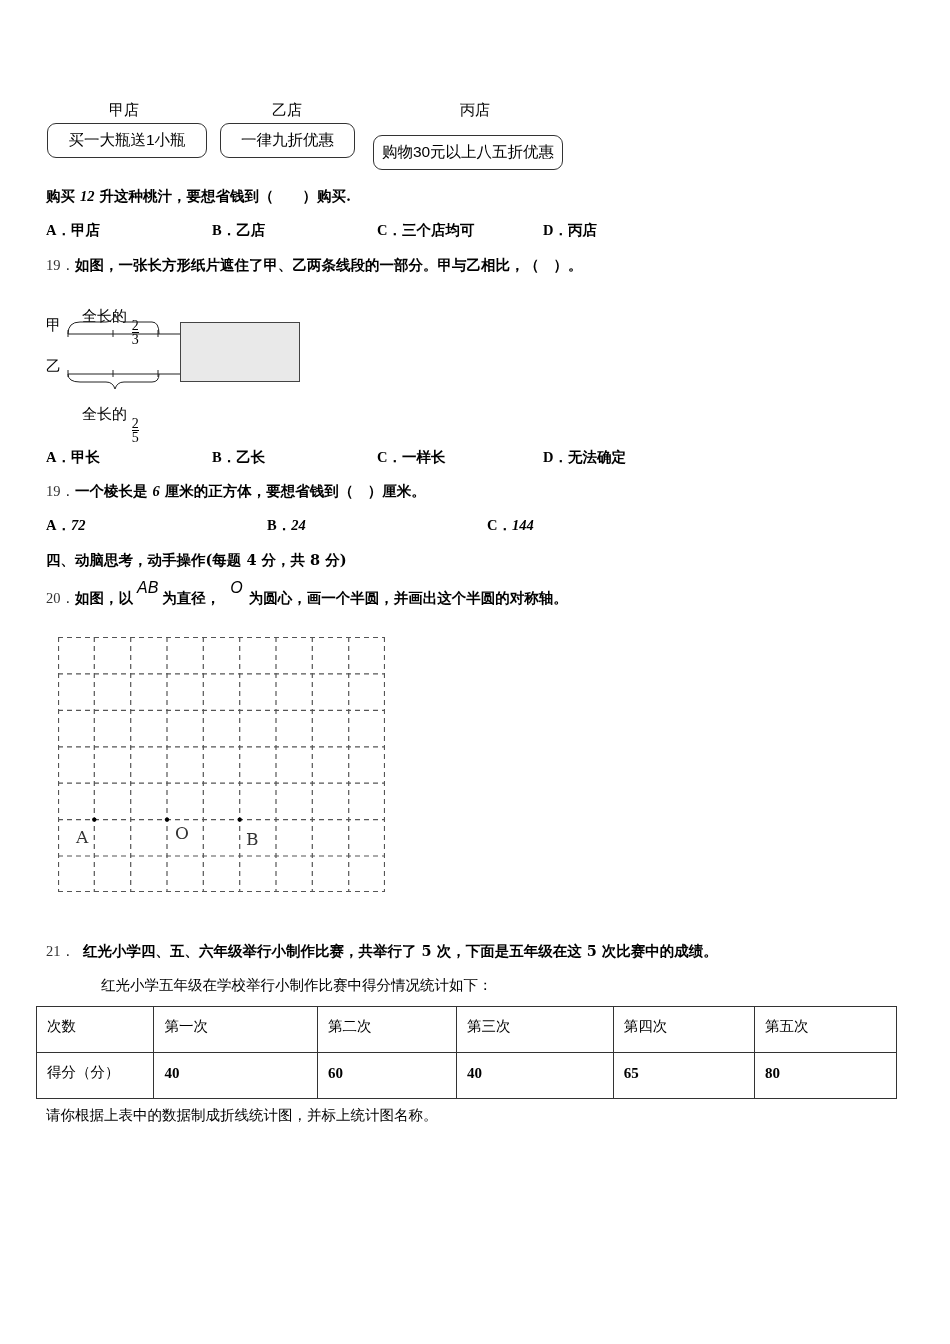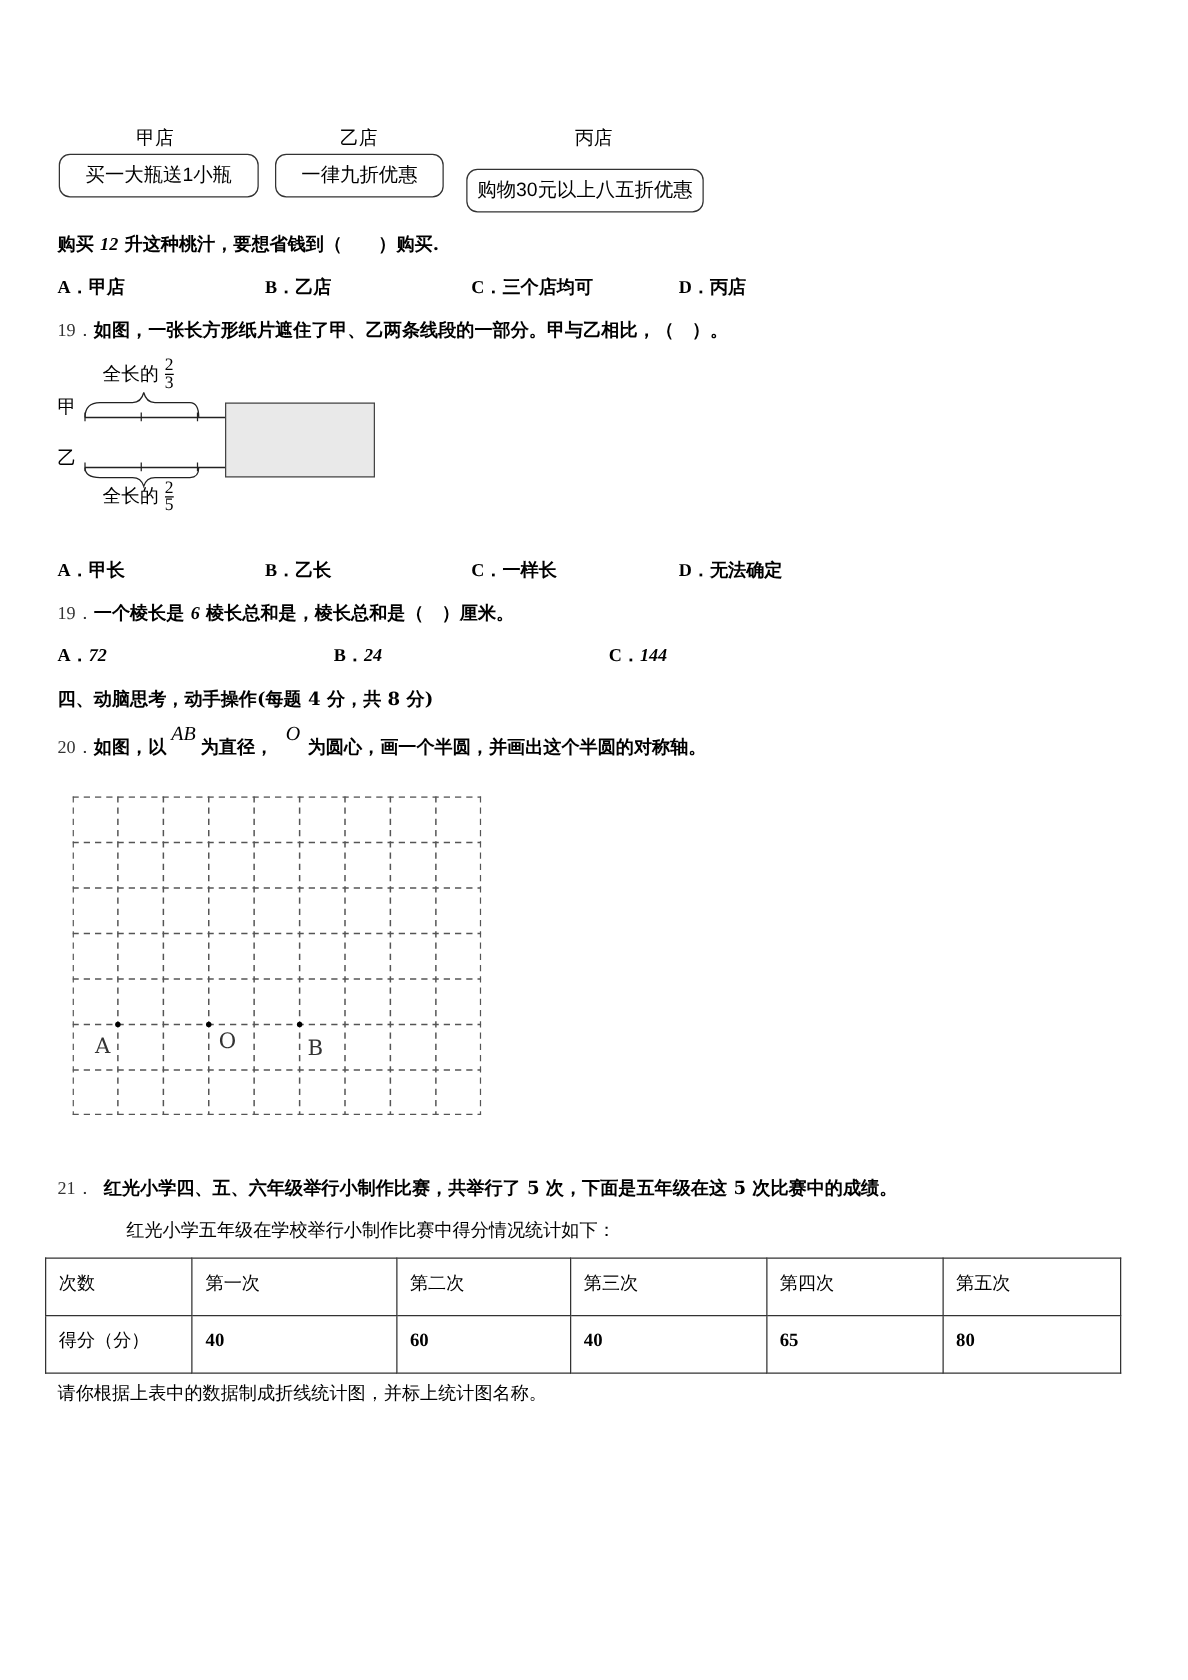--- a/index.html
+++ b/index.html
@@ -13,34 +13,34 @@
     
     .store-label { font-family: "DejaVu Sans", sans-serif; font-size: 15px; font-weight: normal; text-align: center; }
     .sign { border: 1.5px solid #333; border-radius: 9px; font-family: Liberation Sans, sans-serif;
             font-size: 15.5px; display: flex; align-items: center; justify-content: center;
             white-space: nowrap; box-sizing: border-box; }
 
     .opt-letter { font-family: "Liberation Serif", serif; font-weight: bold; }
 
     
     .fig-label { font-family: "DejaVu Sans", sans-serif; font-size: 15px; font-weight: normal; }
-    .frac { display: inline-block; vertical-align: middle; text-align: center; font-family: "Liberation Serif", serif; font-size: 14px; line-height: 13px; }
+    .frac { display: inline-block; vertical-align: middle; text-align: center; font-family: "Liberation Serif", serif; font-size: 14px; line-height: 13px; margin-top: 33px; }
     .frac .bar { border-top: 1px solid #000; }
     .cover { background: #e9e9e9; border: 1.5px solid #444; box-sizing: border-box; }
 
     
     .grid-wrap { position: absolute; left: 58px; top: 637px; width: 327px; height: 255px; }
     .pt-label { font-family: "DejaVu Serif", serif; font-size: 17px; color: #333; }
 
     
     table.scores { position: absolute; left: 36px; top: 1006px; border-collapse: collapse; width: 861px; }
     table.scores td { border: 1.3px solid #333; height: 46px; padding: 0 0 0 10px; vertical-align: top;
                       font-size: 14.5px; padding-top: 10px; box-sizing: border-box; }
     table.scores td.val { font-family: "Liberation Serif", serif; font-weight: bold; font-size: 15px; padding-top: 12px; }
-    .italic-math { font-family: Liberation Serif, serif; font-style: italic; font-weight: normal; font-size: 16px; }
+    .italic-math { font-family: Liberation Sans, sans-serif; font-style: italic; font-weight: normal; font-size: 16px; }
   </style>
 </head>
 <body>
 
 <div class="abs store-label" style="left:84px; top:101px; width:80px;">甲店</div>
 <div class="abs store-label" style="left:247px; top:101px; width:80px;">乙店</div>
 <div class="abs store-label" style="left:435px; top:101px; width:80px;">丙店</div>
 
 <div class="abs sign" style="left:47px; top:123px; width:160px; height:35px;">买一大瓶送1小瓶</div>
 <div class="abs sign" style="left:220px; top:123px; width:135px; height:35px;">一律九折优惠</div>
@@ -92,21 +92,21 @@
     <span class="frac"><span>2</span><div class="bar"></div><span>5</span></span>
   </div>
 </div>
 
 <div class="abs txt" style="left:46px; top:448px;"><span class="opt-letter">A．</span><span>甲长</span></div>
 <div class="abs txt" style="left:212px; top:448px;"><span class="opt-letter">B．</span><span>乙长</span></div>
 <div class="abs txt" style="left:377px; top:448px;"><span class="opt-letter">C．</span><span>一样长</span></div>
 <div class="abs txt" style="left:543px; top:448px;"><span class="opt-letter">D．</span><span>无法确定</span></div>
 
 <div class="abs txt" style="left:46px; top:482px;">
-  <span class="num">19．</span><span>一个棱长是 </span><span class="bold-num">6</span><span> 棱长总和是，棱长总和是（　）厘米。</span>
+  <span class="num">19．</span><span>一个棱长是 </span><span class="bold-num">6</span><span> 厘米的正方体，要想省钱到（　）厘米。</span>
 </div>
 
 <div class="abs txt" style="left:46px; top:516px;"><span class="opt-letter">A．</span><span class="bold-num">72</span></div>
 <div class="abs txt" style="left:267px; top:516px;"><span class="opt-letter">B．</span><span class="bold-num">24</span></div>
 <div class="abs txt" style="left:487px; top:516px;"><span class="opt-letter">C．</span><span class="bold-num">144</span></div>
 
 <div class="abs txt" style="left:46px; top:551px;">四、动脑思考，动手操作(每题 4 分，共 8 分)</div>
 
 <div class="abs txt" style="left:46px; top:589px;">
   <span class="num">20．</span><span>如图，以</span><span class="italic-math" style="position:relative; top:-10px; margin:0 4px;">AB</span><span>为直径，</span><span class="italic-math" style="position:relative; top:-10px; margin:0 6px 0 10px;">O</span><span>为圆心，画一个半圆，并画出这个半圆的对称轴。</span>

